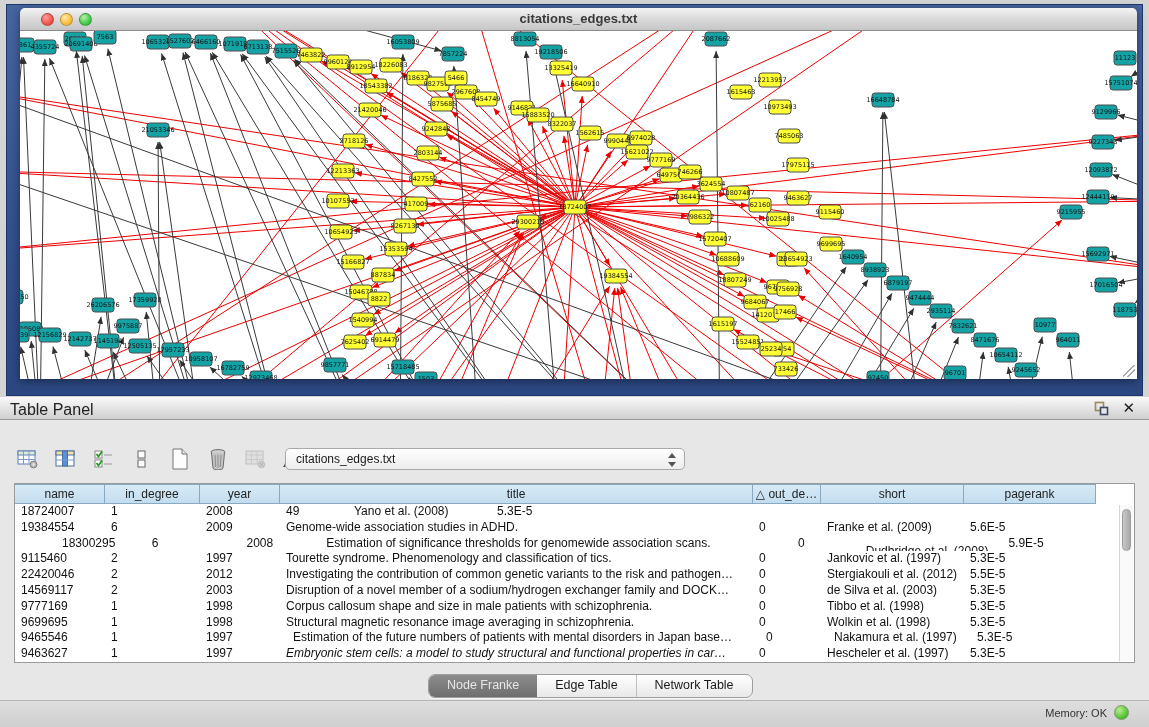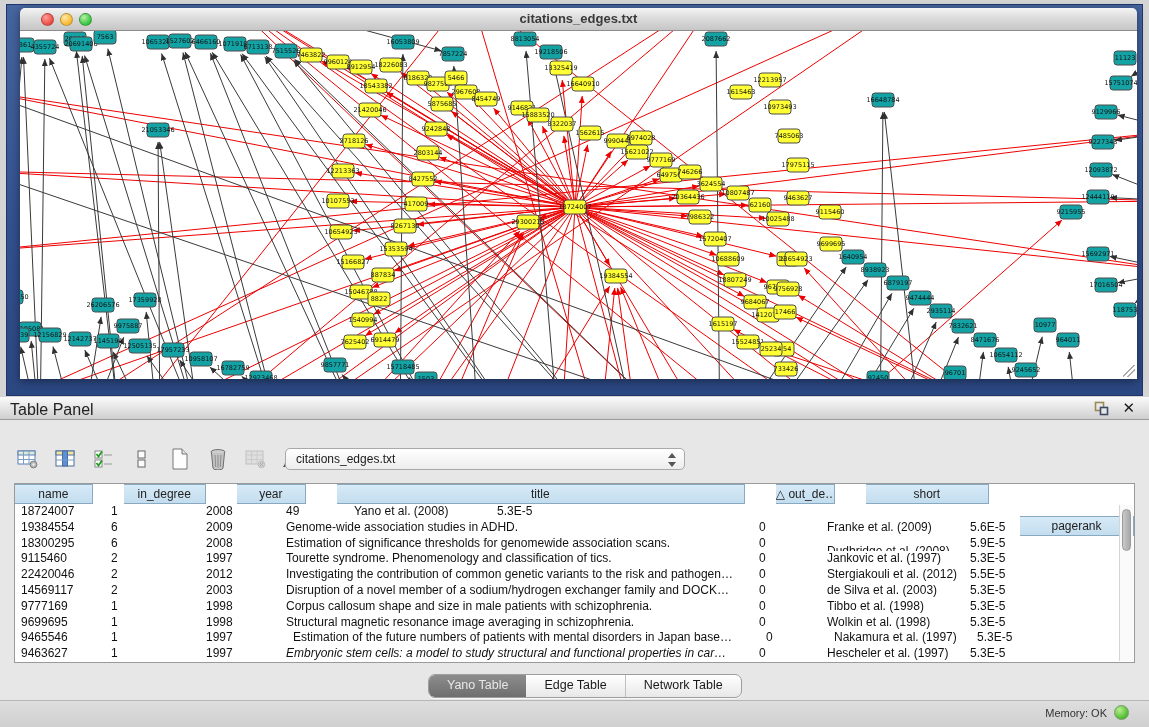--- a/index.html
+++ b/index.html
@@ -30,21 +30,21 @@
   .tbtn{width:24px;height:24px;display:flex;align-items:center;justify-content:center;}
   .fx{font-family:"DejaVu Serif","Liberation Serif",serif;font-style:italic;font-weight:bold;font-size:14px;color:#1a1a1a;}
   .fx small{font-size:9px;}
   .dropdown{position:absolute;left:285px;top:51px;width:400px;height:22px;background:linear-gradient(180deg,#ffffff,#ededed);border:1px solid #a9a9a9;border-radius:5px;box-sizing:border-box;}
   .dropdown .val{position:absolute;left:10px;top:3px;font-size:12px;color:#1a1a1a;}
   .ud{position:absolute;right:8px;top:4px;width:8px;height:14px;}
   .ud:before,.ud:after{content:"";position:absolute;left:0;border-left:4px solid transparent;border-right:4px solid transparent;}
   .ud:before{top:0;border-bottom:5px solid #555;}
   .ud:after{bottom:0;border-top:5px solid #555;}
   .tablebox{position:absolute;left:14px;top:86px;width:1121px;height:180px;background:#ffffff;border:1px solid #9a9a9a;box-sizing:border-box;}
-  .thead{display:flex;height:20px;gap:31px;}
+  .thead{display:flex;height:20px;}
   .th{box-sizing:border-box;height:20px;background:linear-gradient(180deg,#d7eaf7,#c3ddee);border-top:1px solid #87a9c2;border-bottom:1px solid #87a9c2;border-right:1px solid #87a9c2;font-size:12px;color:#222;text-align:center;line-height:18px;overflow:hidden;white-space:nowrap;}
   .th:first-child{border-left:none;}
   .tbody{position:relative;}
   .tr{display:flex;height:15.8px;}
   .td{box-sizing:border-box;padding-left:6px;font-size:12px;color:#111;line-height:15.8px;white-space:nowrap;overflow:hidden;}
   .vscroll{position:absolute;right:1px;top:21px;width:13px;height:156px;background:#fafafa;border-left:1px solid #d5d5d5;}
   .vthumb{position:absolute;left:2px;top:4px;width:9px;height:42px;border-radius:5px;background:linear-gradient(90deg,#c9c9c9,#a8a8a8);border:1px solid #9b9b9b;box-sizing:border-box;}
   
   .tabs{position:absolute;left:428px;top:277px;height:22px;display:flex;border:1px solid #9e9e9e;border-radius:7px;overflow:hidden;background:linear-gradient(180deg,#ffffff,#e8e8e8);box-shadow:0 1px 0 rgba(255,255,255,.7);}
   .tab{font-size:12.5px;color:#1a1a1a;line-height:21px;text-align:center;padding:0 18px;}
@@ -862,42 +862,42 @@
     </div>
 
     <div class="tablebox">
       <div class="thead" id="thead">
           <div class="th" style="width: 90px;">name</div>
           <div class="th" style="width: 95px;">in_degree</div>
           <div class="th" style="width: 80px;">year</div>
           <div class="th" style="width: 473px;">title</div>
           <div class="th" style="width: 68px;">△ out_de…</div>
           <div class="th" style="width: 143px;">short</div>
-          <div class="th" style="width: 132px; margin-top: 32px;">pagerank</div>
+          <div class="th" style="width: 132px;">pagerank</div>
         </div>
       <div class="tbody" id="tbody">
           <div class="tr">
             <div class="td" style="width: 90px;">18724007</div>
             <div class="td" style="width: 95px;">1</div>
             <div class="td" style="width: 80px;">2008</div>
             <div class="td" style="width: 68px;">49</div>
             <div class="td" style="width: 143px;">Yano et al. (2008)</div>
             <div class="td" style="width: 132px;">5.3E-5</div>
           </div>
           <div class="tr">
             <div class="td" style="width: 90px;">19384554</div>
             <div class="td" style="width: 95px;">6</div>
             <div class="td" style="width: 80px;">2009</div>
             <div class="td" style="width: 473px;">Genome-wide association studies in ADHD.</div>
             <div class="td" style="width: 68px;">0</div>
             <div class="td" style="width: 143px;">Franke et al. (2009)</div>
             <div class="td" style="width: 132px;">5.6E-5</div>
           </div>
           <div class="tr">
-            <div class="td" style="width: 90px;">18300295</div>
+            <div class="td" style="width: 90px; margin-left: 41px;">18300295</div>
             <div class="td" style="width: 95px;">6</div>
             <div class="td" style="width: 80px;">2008</div>
             <div class="td" style="width: 473px;">Estimation of significance thresholds for genomewide association scans.</div>
             <div class="td" style="width: 68px;">0</div>
             <div class="td" style="width: 143px; margin-top: 8px;">Dudbridge et al. (2008)</div>
             <div class="td" style="width: 132px;">5.9E-5</div>
           </div>
           <div class="tr">
             <div class="td" style="width: 90px;">9115460</div>
             <div class="td" style="width: 95px;">2</div>
@@ -961,21 +961,21 @@
             <div class="td" style="width: 143px;">Hescheler et al. (1997)</div>
             <div class="td" style="width: 132px;">5.3E-5</div>
           </div>
         </div>
       <div class="vscroll">
         <div class="vthumb"></div>
       </div>
     </div>
 
     <div class="tabs">
-      <span class="tab active">Yano Table</span>
+      <span class="tab active">Node Franke</span>
       <span class="tab">Edge Table</span>
       <span class="tab sep">Network Table</span>
     </div>
   </div>
 
   <div class="statusbar">
     <span class="mem">Memory: OK</span>
     <span class="memdot"></span>
   </div>
 

